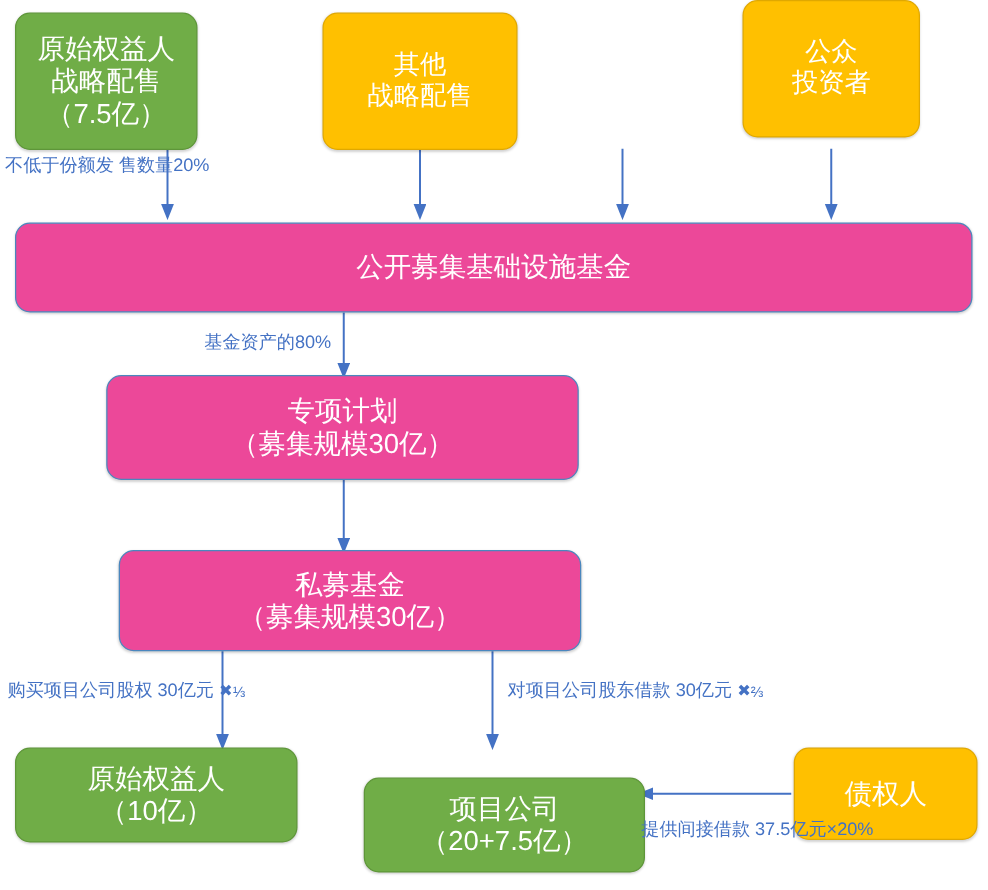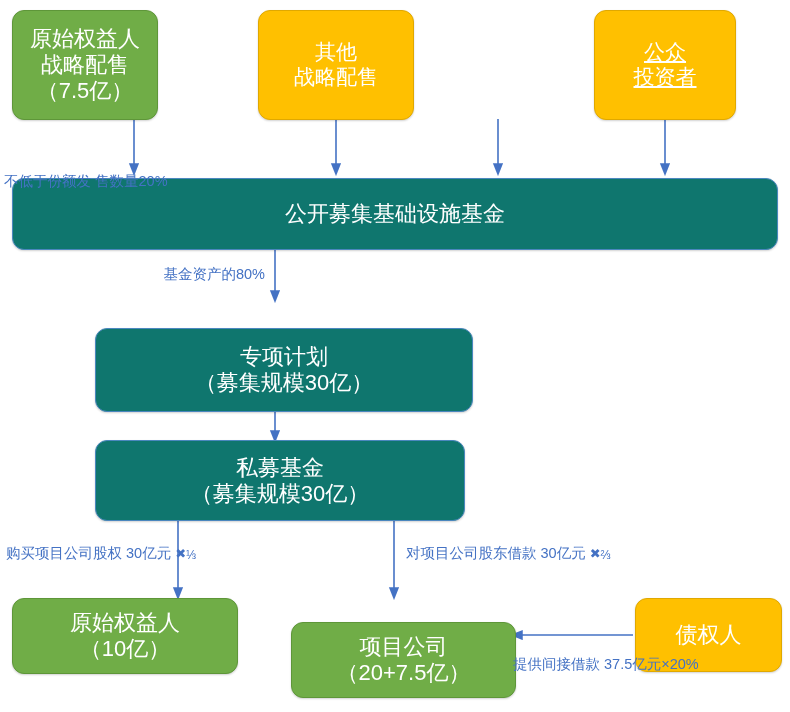--- a/index.html
+++ b/index.html
@@ -39,21 +39,21 @@
     background:#70AD47;
     border:1px solid #5E9639;
     box-shadow:0 1px 2px rgba(0,0,0,.18);
   }
   .orange{
     background:#FFC000;
     border:1px solid #E0A800;
     box-shadow:0 1px 2px rgba(0,0,0,.18);
   }
   .blue{
-    background:#0f766e;
+    background:#ec4899;
     border:1px solid #4A87BE;
     box-shadow:0 1px 2px rgba(0,0,0,.18);
   }
   .f22{font-size:22px;}
   .f21{font-size:21px;}
 
   .edge-label{
     position:absolute;
     color:#4472C4;
     font-size:14.5px;
@@ -101,30 +101,30 @@
     <span class="ln">战略配售</span>
     <span class="ln">（7.5亿）</span>
   </div>
 
   <div class="node orange f21" style="left:258px;top:10px;width:156px;height:110px;">
     <span class="ln">其他</span>
     <span class="ln">战略配售</span>
   </div>
 
 
-  <div class="node orange f21" style="left:594px;top:10px;width:142px;height:110px;text-decoration:underline;">
+  <div class="node orange f21" style="left:594px;top:0;width:142px;height:110px;">
     <span class="ln">公众</span>
     <span class="ln">投资者</span>
   </div>
 
   <div class="node blue f22" style="left:12px;top:178px;width:766px;height:72px;">
     <span class="ln">公开募集基础设施基金</span>
   </div>
 
-  <div class="node blue f22" style="left:95px;top:300px;width:378px;height:84px;margin-top:28px;">
+  <div class="node blue f22" style="left:85px;top:300px;width:378px;height:84px;">
     <span class="ln">专项计划</span>
     <span class="ln">（募集规模30亿）</span>
   </div>
 
   <div class="node blue f22" style="left:95px;top:440px;width:370px;height:81px;">
     <span class="ln">私募基金</span>
     <span class="ln">（募集规模30亿）</span>
   </div>
 
   <div class="node green f22" style="left:12px;top:598px;width:226px;height:76px;">
@@ -134,21 +134,21 @@
 
   <div class="node green f22" style="left:291px;top:622px;width:225px;height:76px;">
     <span class="ln">项目公司</span>
     <span class="ln">（20+7.5亿）</span>
   </div>
 
   <div class="node orange f22" style="left:635px;top:598px;width:147px;height:74px;">
     <span class="ln">债权人</span>
   </div>
 
-  <div class="edge-label rgt" style="left:4px;top:124px;width:120px;margin-top:48px;">
+  <div class="edge-label rgt" style="left:4px;top:124px;width:120px;">
     <span class="ln">不低于份额发</span>
     <span class="ln">售数量20%</span>
   </div>
 
   <div class="edge-label rgt" style="left:125px;top:265px;width:140px;">
     <span class="ln">基金资产的80%</span>
   </div>
 
   <div class="edge-label ctr" style="left:6px;top:544px;width:160px;">
     <span class="ln">购买项目公司股权</span>

